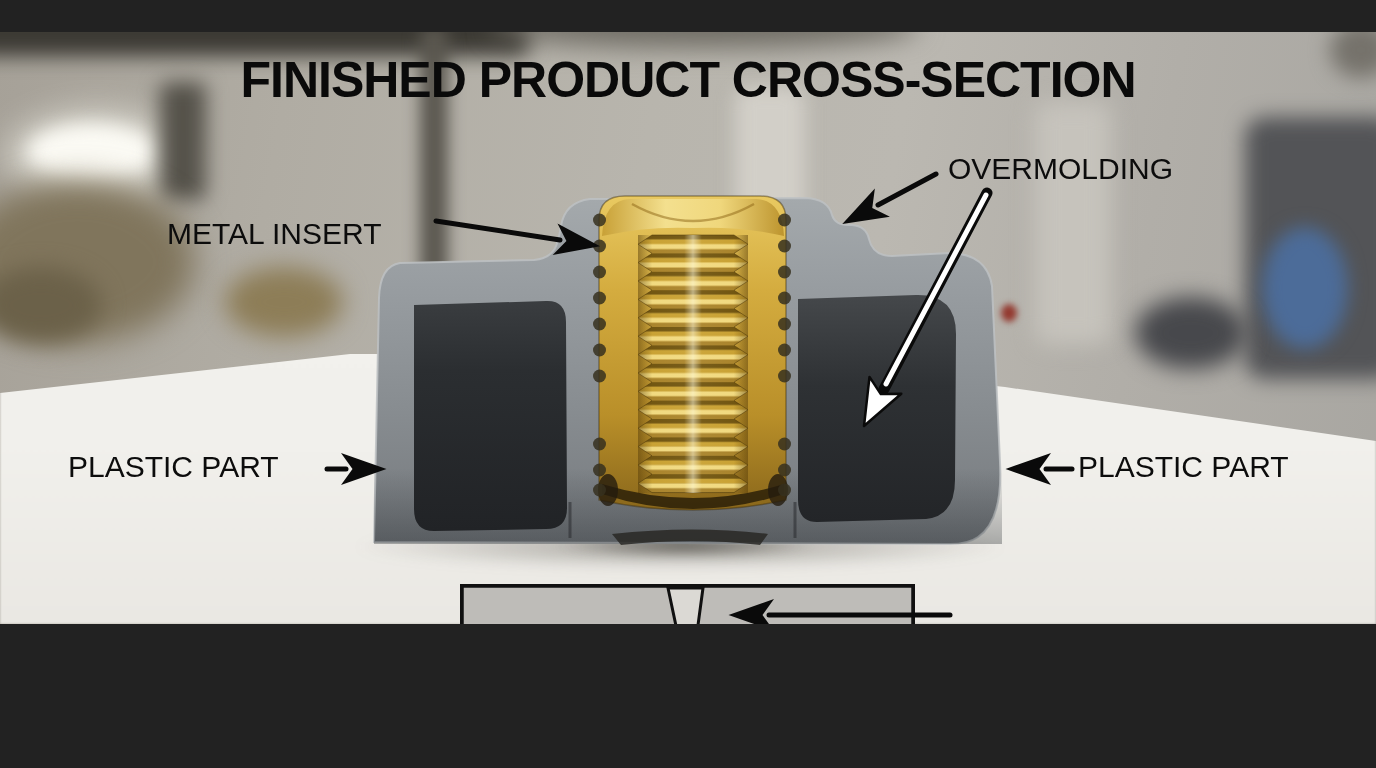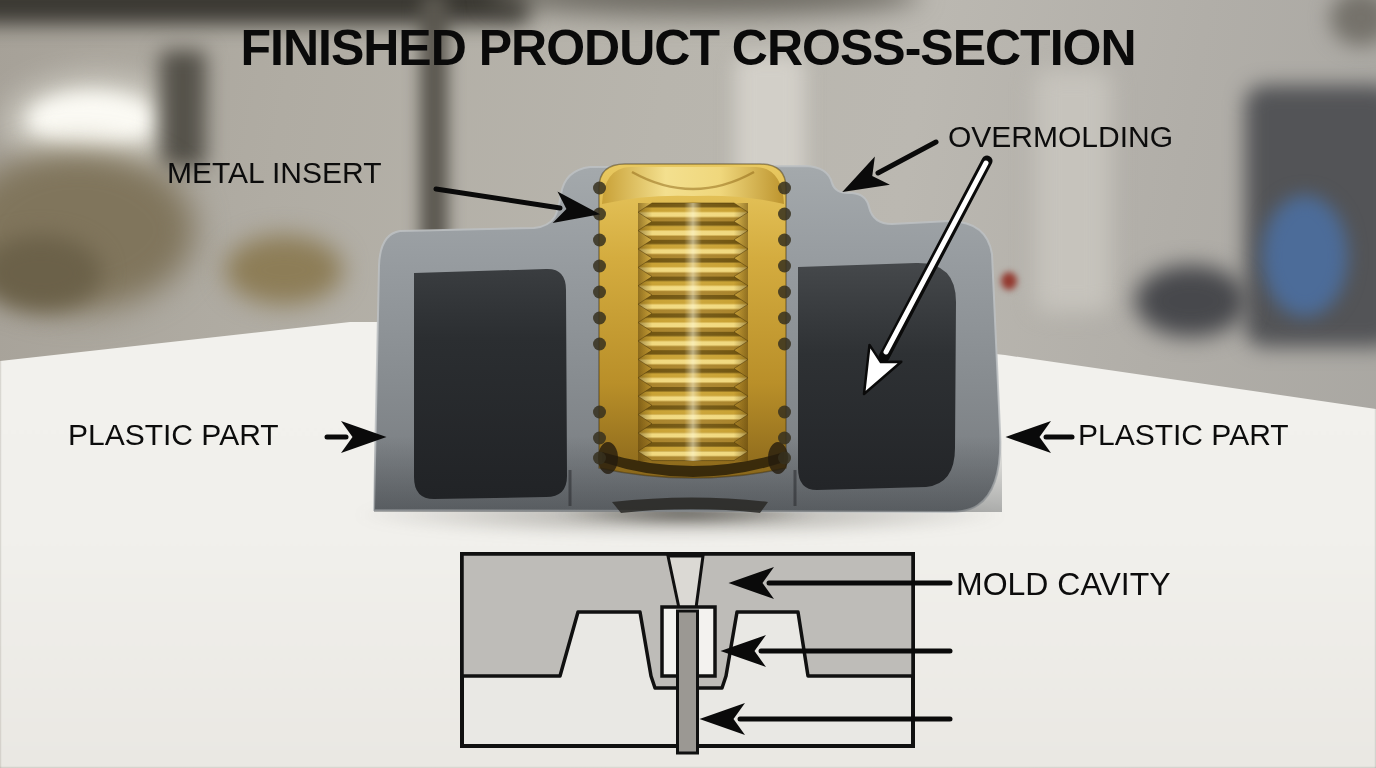--- a/index.html
+++ b/index.html
@@ -1,18 +1,18 @@
 <!DOCTYPE html>
 <html><head>
 <meta charset="utf-8">
 <style>
   html,body{margin:0;padding:0;background:#222;}
-  .stage{position:relative;width:1376px;height:768px;overflow:hidden;
+  .stage{position:relative;width:1376px;height:592px;overflow:hidden;
          background:linear-gradient(100deg,#a6a198 0%,#b0aca3 20%,#b8b5ad 45%,#bbb8b1 62%,#b1aea8 80%,#a8a6a1 100%);
-         font-family:"Liberation Sans",sans-serif;}
+         font-family:"Liberation Sans",sans-serif;margin-top:32px;}
   .blob{position:absolute;border-radius:50%;}
   .b-ceiling1{left:-30px;top:-20px;width:560px;height:44px;background:#3b3933;filter:blur(10px);border-radius:12px;}
   .b-ceiling2{left:490px;top:-26px;width:430px;height:42px;background:#6f6c64;filter:blur(13px);}
   .b-glow{left:6px;top:78px;width:180px;height:92px;background:rgba(250,250,240,.55);filter:blur(16px);}
   .b-light{left:28px;top:92px;width:128px;height:56px;background:#fbfaf4;filter:blur(9px);}
   .b-post{left:420px;top:-6px;width:28px;height:335px;background:#5a574f;filter:blur(8px);border-radius:10px;}
   .b-square{left:160px;top:50px;width:46px;height:118px;background:#55524a;filter:blur(10px);border-radius:8px;}
   .b-olive{left:-40px;top:150px;width:235px;height:160px;background:#80755c;filter:blur(16px);}
   .b-box1{left:-20px;top:235px;width:122px;height:76px;background:#6b6149;filter:blur(11px);}
   .b-box2{left:225px;top:235px;width:118px;height:70px;background:#8d7d57;filter:blur(12px);}
@@ -188,18 +188,17 @@
       <line x1="950" y1="719" x2="740" y2="719" marker-end="url(#ah)"></line>
     </g>
     <g>
       <line x1="987" y1="161" x2="884" y2="357" stroke="#0a0a0a" stroke-width="11" stroke-linecap="round"></line>
       <line x1="986" y1="163" x2="886" y2="352" stroke="#ffffff" stroke-width="5" stroke-linecap="round"></line>
       <polygon points="864,394 869.5,344.9 880.8,362.1 901.3,361.7" fill="#ffffff" stroke="#0a0a0a" stroke-width="2.5" stroke-linejoin="round"></polygon>
     </g>
   </svg>
 
   <div class="title">FINISHED PRODUCT CROSS-SECTION</div>
-  <div class="lbl" style="left:167px;top:157px">METAL INSERT</div>
+  <div class="lbl" style="left:167px;top:186px">METAL INSERT</div>
   <div class="lbl" style="left:948px;top:121px">OVERMOLDING</div>
   <div class="lbl" style="left:68px;top:419px">PLASTIC PART</div>
   <div class="lbl" style="left:1078px;top:419px">PLASTIC PART</div>
-  <div class="lbl2" style="left:956px;top:568px">MOLD CAVITY</div>
 </div>
 
 </body></html>

